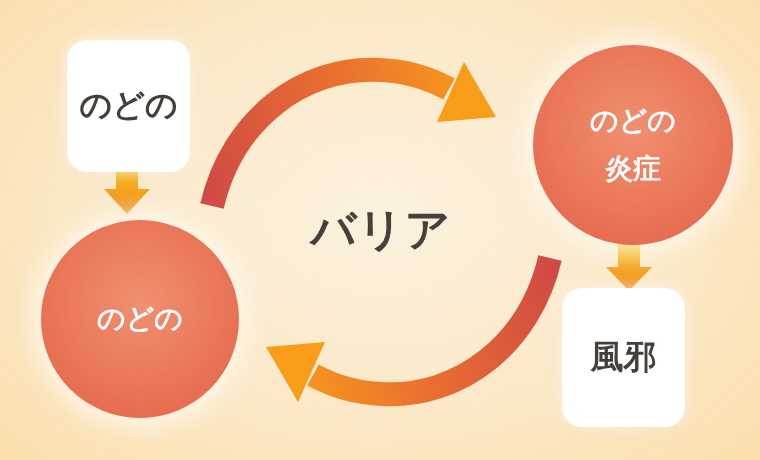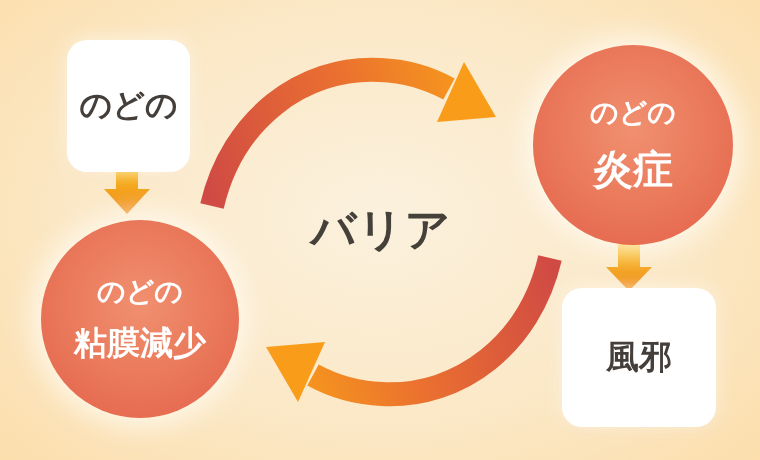--- a/index.html
+++ b/index.html
@@ -21,24 +21,24 @@
     box-shadow:0 0 18px rgba(255,250,238,0.85), 0 4px 12px rgba(224,152,72,0.12);
   }
   .node.circle{
     border-radius:50%;color:#ffffff;
     background:radial-gradient(circle at 50% 42%, #f09070 0%, #ea7a5b 48%, #e35f4a 100%);
     box-shadow:0 0 28px 8px rgba(255,250,238,0.9);
   }
   .box-dryness{left:67px;top:40px;width:123px;height:132px;font-size:32px;gap:14px;}
   .circle-mucosa{left:41px;top:220px;width:198px;height:198px;gap:10px;}
   .circle-inflammation{left:533px;top:45px;width:200px;height:200px;gap:10px;}
-  .box-cold{left:562px;top:288px;width:154px;height:139px;font-size:33px;gap:0;}
+  .box-cold{left:562px;top:288px;width:123px;height:139px;font-size:33px;gap:0;}
   .circle .l1{font-size:28px;}
   .circle-mucosa .l2{font-size:33px;}
-  .circle-inflammation .l2{font-size:40px;}
+  .circle-inflammation .l2{font-size:28px;}
   .center-label{
     position:absolute;left:381px;top:230px;transform:translate(-50%,-50%);
     text-align:center;color:#45403a;font-size:45px;font-weight:700;
     line-height:1.2;letter-spacing:1px;white-space:nowrap;
   }
 </style>
 </head>
 <body>
 
 <div class="stage">
@@ -66,21 +66,20 @@
     <polygon points="116,164 138,164 138,189 150,189 127,214 104,189 116,189" fill="url(#goldG)"></polygon>
     <polygon points="618,244 640,244 640,267 652,267 629,291 606,267 618,267" fill="url(#goldG)"></polygon>
   </svg>
 
   <div class="node box box-dryness">
     <span class="l1">のどの</span>
   </div>
 
   <div class="node circle circle-mucosa">
     <span class="l1">のどの</span>
-    <span class="l2">粘膜減少</span>
   </div>
 
   <div class="node circle circle-inflammation">
     <span class="l1">のどの</span>
     <span class="l2">炎症</span>
   </div>
 
   <div class="node box box-cold">
     <span class="l1">風邪</span>
   </div>

